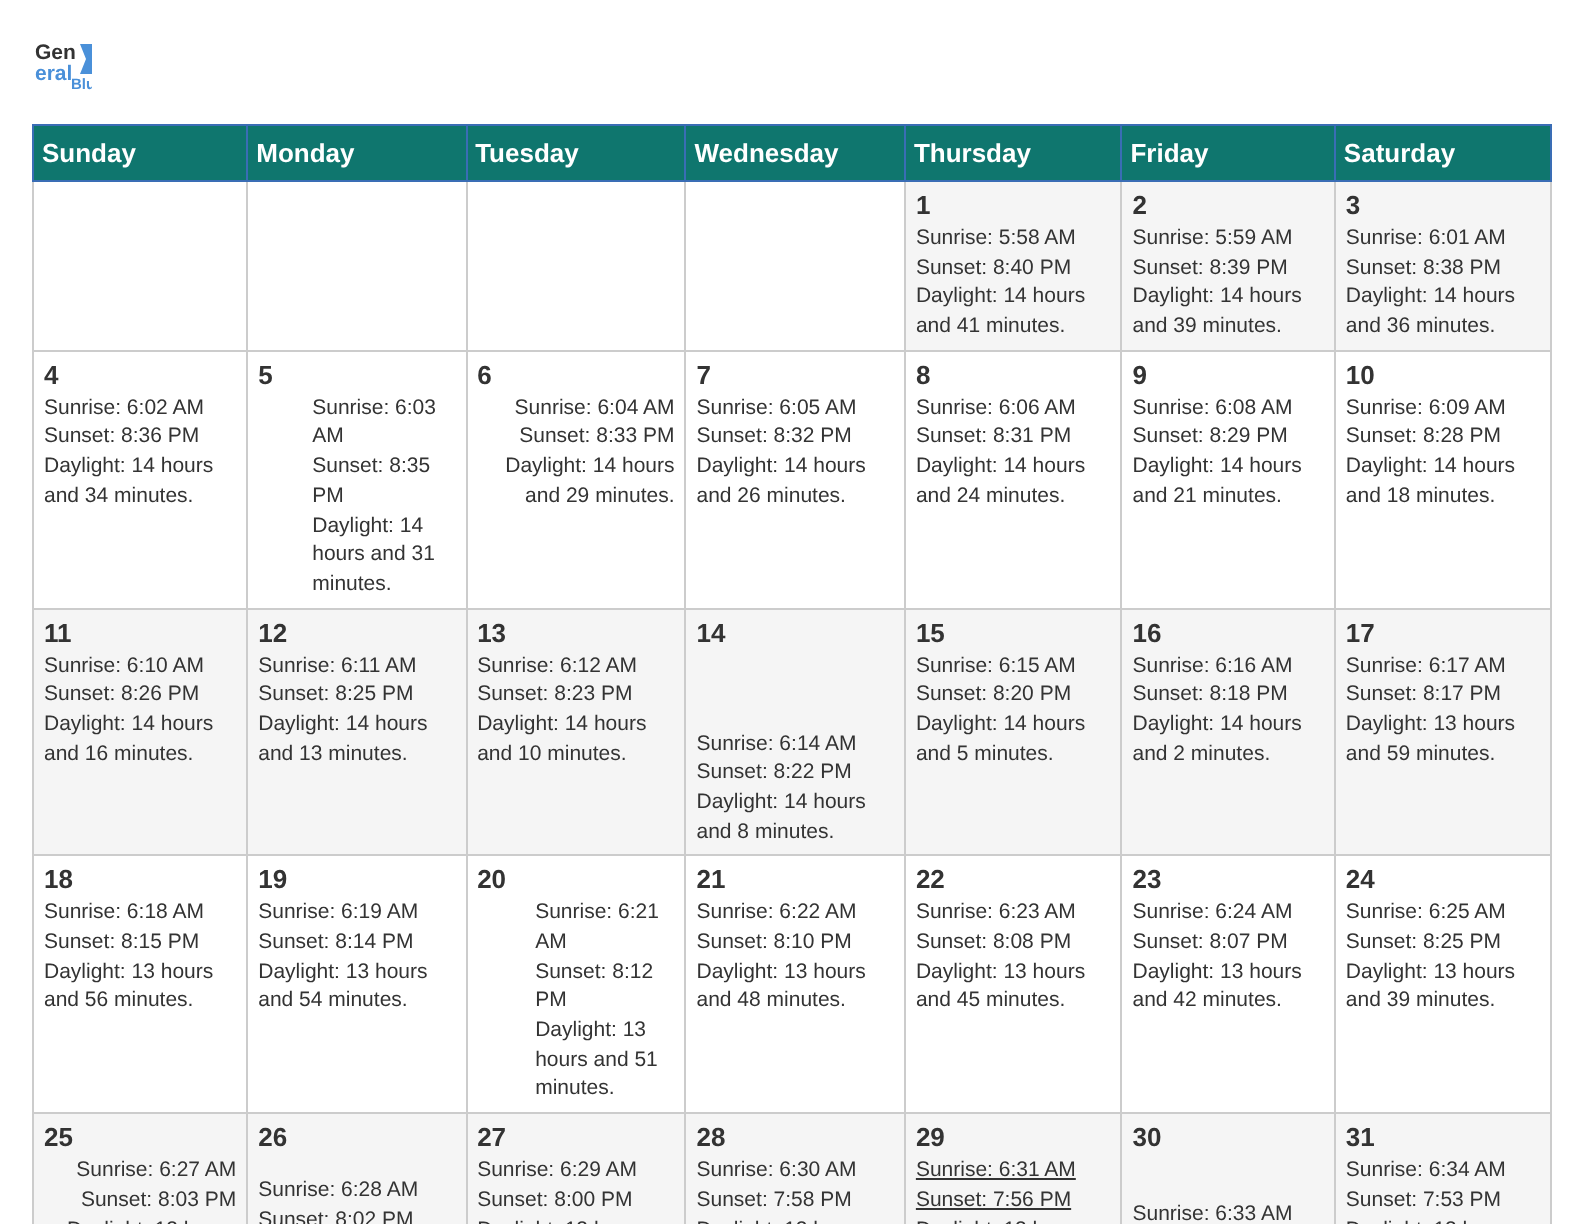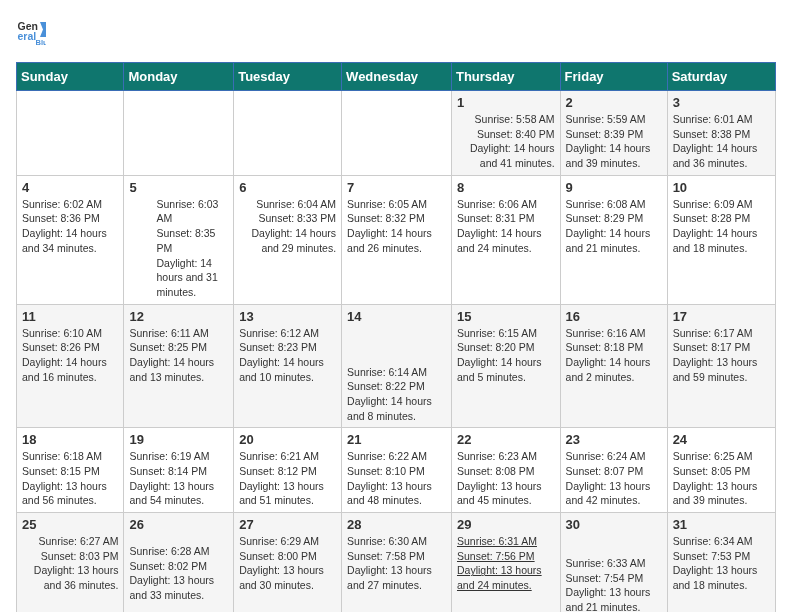--- a/index.html
+++ b/index.html
@@ -116,21 +116,21 @@
       </tr>
   </thead>
   <tbody id="calendar-body">
   <tr>
         <td class="empty-cell"></td>
         <td class="empty-cell"></td>
         <td class="empty-cell"></td>
         <td class="empty-cell"></td>
         <td>
           <span class="day-num">1</span>
-          <div class="day-info" style="white-space: pre-line; text-align: right;">Sunrise: 5:58 AM
+          <div class="day-info" style="white-space: pre-line;">Sunrise: 5:58 AM
 Sunset: 8:40 PM
 Daylight: 14 hours and 41 minutes.</div>
         </td>
         <td>
           <span class="day-num">2</span>
           <div class="day-info" style="white-space: pre-line;">Sunrise: 5:59 AM
 Sunset: 8:39 PM
 Daylight: 14 hours and 39 minutes.</div>
         </td>
         <td>
@@ -236,21 +236,21 @@
 Daylight: 13 hours and 56 minutes.</div>
         </td>
         <td>
           <span class="day-num">19</span>
           <div class="day-info" style="white-space: pre-line;">Sunrise: 6:19 AM
 Sunset: 8:14 PM
 Daylight: 13 hours and 54 minutes.</div>
         </td>
         <td>
           <span class="day-num">20</span>
-          <div class="day-info" style="white-space: pre-line;">Sunrise: 6:21 AM
+          <div class="day-info" style="white-space: pre-line; margin-left: 29px;">Sunrise: 6:21 AM
 Sunset: 8:12 PM
 Daylight: 13 hours and 51 minutes.</div>
         </td>
         <td>
           <span class="day-num">21</span>
           <div class="day-info" style="white-space: pre-line;">Sunrise: 6:22 AM
 Sunset: 8:10 PM
 Daylight: 13 hours and 48 minutes.</div>
         </td>
         <td>
@@ -261,21 +261,21 @@
         </td>
         <td>
           <span class="day-num">23</span>
           <div class="day-info" style="white-space: pre-line;">Sunrise: 6:24 AM
 Sunset: 8:07 PM
 Daylight: 13 hours and 42 minutes.</div>
         </td>
         <td>
           <span class="day-num">24</span>
           <div class="day-info" style="white-space: pre-line;">Sunrise: 6:25 AM
-Sunset: 8:05 PM
+Sunset: 8:25 PM
 Daylight: 13 hours and 39 minutes.</div>
         </td>
       </tr>
       <tr>
         <td>
           <span class="day-num">25</span>
           <div class="day-info" style="white-space: pre-line; text-align: right;">Sunrise: 6:27 AM
 Sunset: 8:03 PM
 Daylight: 13 hours and 36 minutes.</div>
         </td>

